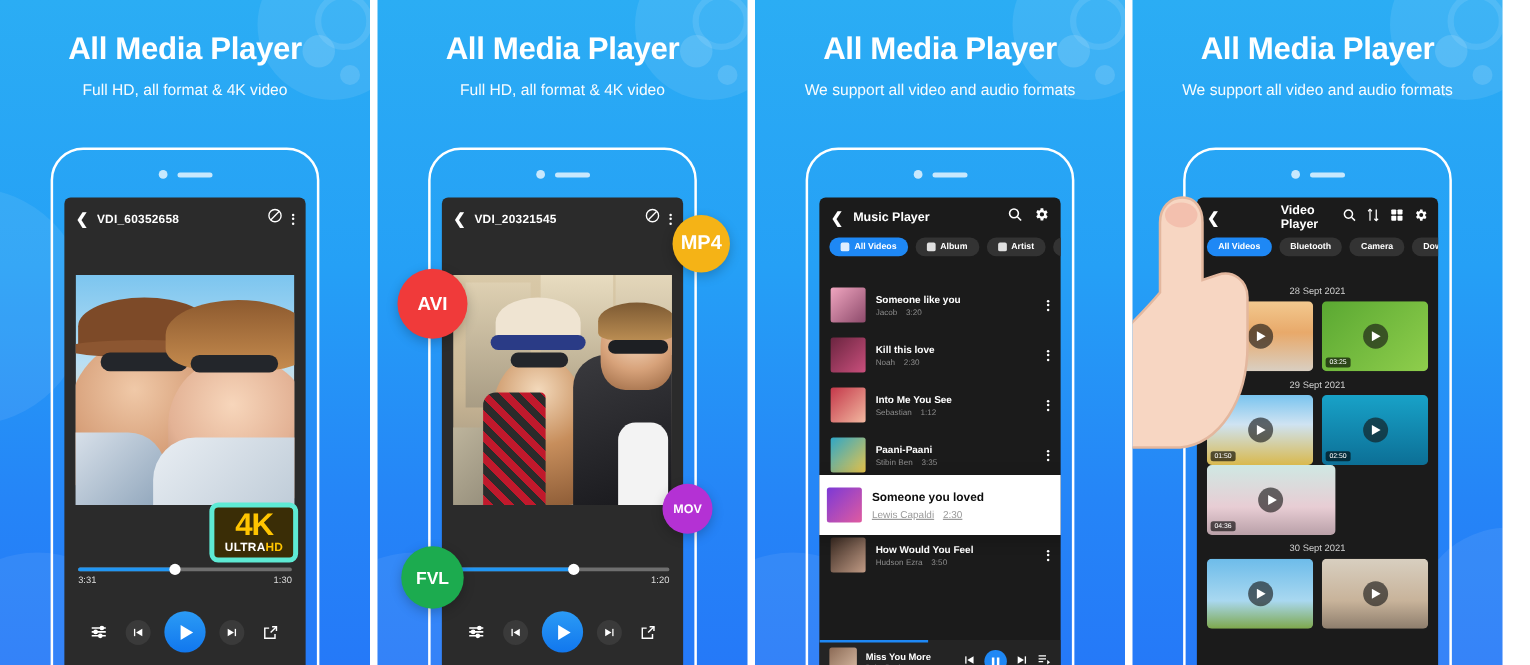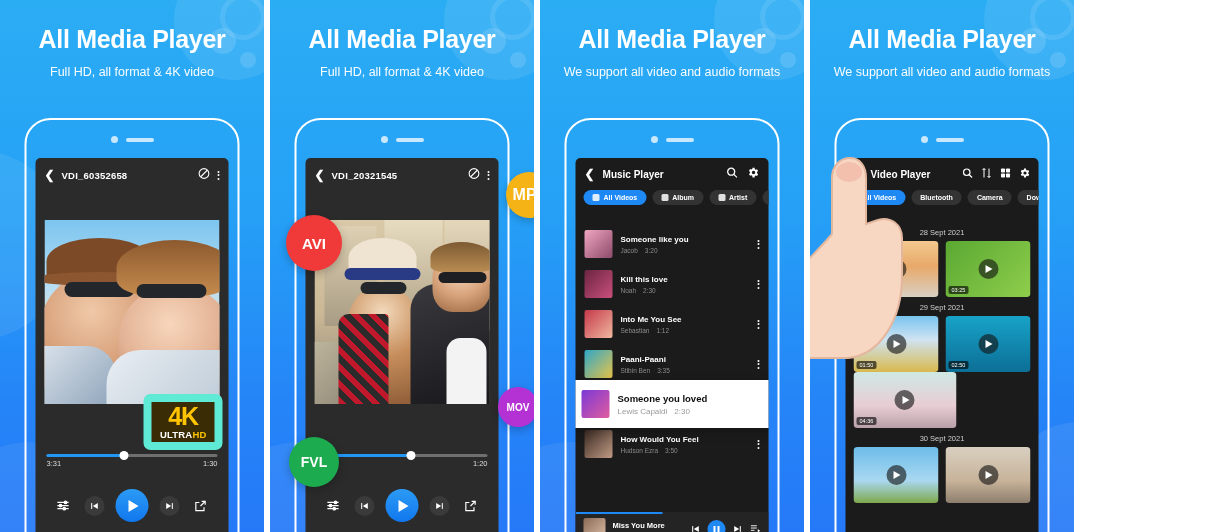--- a/index.html
+++ b/index.html
@@ -1,20 +1,20 @@
 <!DOCTYPE html>
 <html><head>
 <meta charset="utf-8">
 <style>
   * { margin:0; padding:0; box-sizing:border-box; }
   html,body { width:1224px; height:532px; overflow:hidden; background:#ffffff;
     font-family:"Liberation Sans", sans-serif; }
   .screens { display:flex; width:1224px; height:532px; gap:6px; background:#ffffff; }
   .panel {
-    position:relative; width:264px; height:532px; overflow:hidden;
+    position:relative; width:296px; height:532px; overflow:hidden;
     background:linear-gradient(180deg,#2BADF4 0%,#25A0F6 40%,#2585F7 75%,#2579F8 100%);
   }
   
   .deco { position:absolute; border-radius:50%; pointer-events:none; }
   .deco-ring {
     position:absolute; border-radius:50%; border:5px solid rgba(255,255,255,0.10);
     pointer-events:none;
   }
   .bg-tr-big { width:120px; height:120px; right:-30px; top:-40px; background:rgba(255,255,255,0.09); }
   .bg-tr-ring1 { width:46px; height:46px; right:-2px; top:-6px; }
@@ -73,21 +73,21 @@
     display:flex; align-items:center; justify-content:center; }
   .tri { width:0;height:0;border-left:10px solid #fff;border-top:6px solid transparent;border-bottom:6px solid transparent;margin-left:3px;}
 
   
   .bubble { position:absolute; border-radius:50%; display:flex; align-items:center;
     justify-content:center; color:#fff; font-weight:bold; z-index:6;
     box-shadow:0 3px 9px rgba(0,0,0,0.22); }
 
   
   .badge4k { position:absolute; right:6px; bottom:96px; z-index:6;
-    background:#3a2d06; border:8px solid #5eead4; border-radius:7px;
+    background:#3a2d06; border:4px solid #5eead4; border-radius:7px;
     padding:2px 8px 3px; text-align:center; line-height:1; }
   .badge4k .big { font-size:25px; font-weight:bold; color:#FFC400; letter-spacing:-1px; }
   .badge4k .sm { font-size:9.5px; font-weight:bold; margin-top:1px; letter-spacing:0.2px; }
   .badge4k .sm .w { color:#fff; } .badge4k .sm .y { color:#FFC400; }
 
   
   .mbar { display:flex; align-items:center; height:32px; padding:0 9px; gap:8px; }
   .mbar .title { font-size:10px; font-weight:bold; flex:1; }
   .chips { display:flex; gap:6px; padding:0 8px 6px; }
   .chip { display:flex; align-items:center; gap:4px; background:#333; border-radius:11px;
@@ -97,36 +97,36 @@
   .songs { position:absolute; left:0; right:0; top:66px; bottom:0; }
   .song { display:flex; align-items:center; gap:8px; padding:5px 9px; height:40px; }
   .song .art { width:28px; height:28px; border-radius:2px; flex:0 0 auto; }
   .song .meta { flex:1; min-width:0; }
   .song .nm { font-size:8px; font-weight:bold; color:#fff; }
   .song .sub { font-size:6.5px; color:#8c8c8c; margin-top:3px; }
   .song .sub span { margin-right:7px; }
   .song.hl { position:absolute; left:-8px; right:-14px; background:#fff; border-radius:7px;
     height:48px; box-shadow:0 3px 12px rgba(0,0,0,0.25); padding-left:14px; z-index:7; }
   .song.hl .nm { color:#0d0d0d; font-size:9.5px; }
-  .song.hl .sub { color:#9a9a9a; font-size:8px; }
+  .song.hl .sub { color:#9a9a9a; font-size:8px;text-decoration:underline; }
 
   .nowbar { position:absolute; left:0; right:0; bottom:0; height:34px; background:#242424;
     display:flex; align-items:center; gap:7px; padding:0 8px; }
   .nowbar .pg { position:absolute; top:0; left:0; height:2px; background:#1E88F5; width:45%; }
   .nowbar .art { width:22px; height:22px; border-radius:2px; }
   .nowbar .meta { flex:1; min-width:0; }
   .nowbar .nm { font-size:7.5px; font-weight:bold; }
   .nowbar .sub { font-size:6px; color:#8c8c8c; margin-top:2px; }
   .pausebtn { width:18px; height:18px; border-radius:50%; background:#1E88F5;
     display:flex; align-items:center; justify-content:center; gap:2px; }
   .pausebtn i { width:2px; height:7px; background:#fff; display:block; }
 
   
   .gbar { display:flex; align-items:center; height:32px; padding:0 8px; gap:7px; }
-  .gbar .title { font-size:10px; font-weight:bold; flex:1; }
+  .gbar .title { font-size:10px; font-weight:bold; flex:1;margin-left:42px; }
   .grid-wrap { position:absolute; left:0; right:0; top:64px; bottom:0; }
   .datelbl { text-align:center; font-size:7.5px; color:#cfcfcf; padding:6px 0 4px; }
   .grid { display:flex; gap:7px; padding:0 8px; }
   .tile { position:relative; flex:1; height:56px; border-radius:4px; overflow:hidden; }
   .tile .dur { position:absolute; left:3px; bottom:3px; background:rgba(0,0,0,0.62);
     color:#fff; font-size:5.5px; padding:1px 3px; border-radius:2px; }
   .pcircle { position:absolute; left:50%; top:50%; transform:translate(-50%,-50%);
     width:20px; height:20px; border-radius:50%; background:rgba(20,20,20,0.62);
     display:flex; align-items:center; justify-content:center; }
   .pcircle .t { width:0;height:0;border-left:7px solid #fff;border-top:4.5px solid transparent;border-bottom:4.5px solid transparent;margin-left:2px;}

